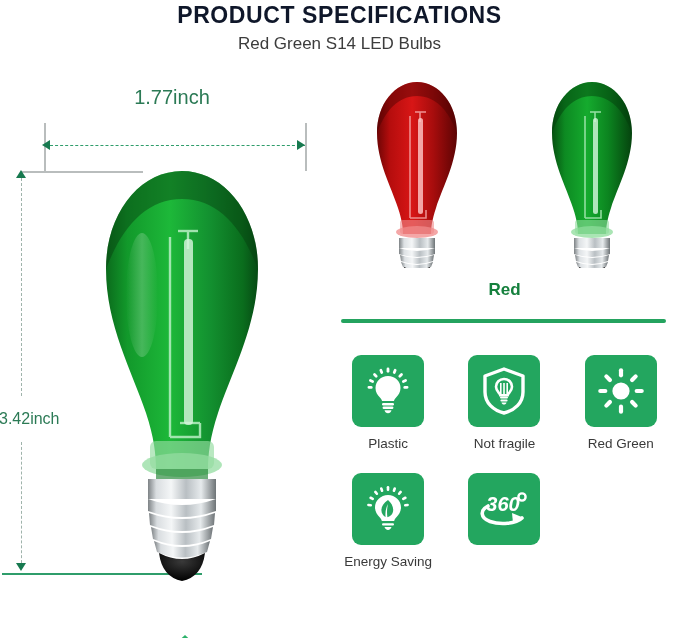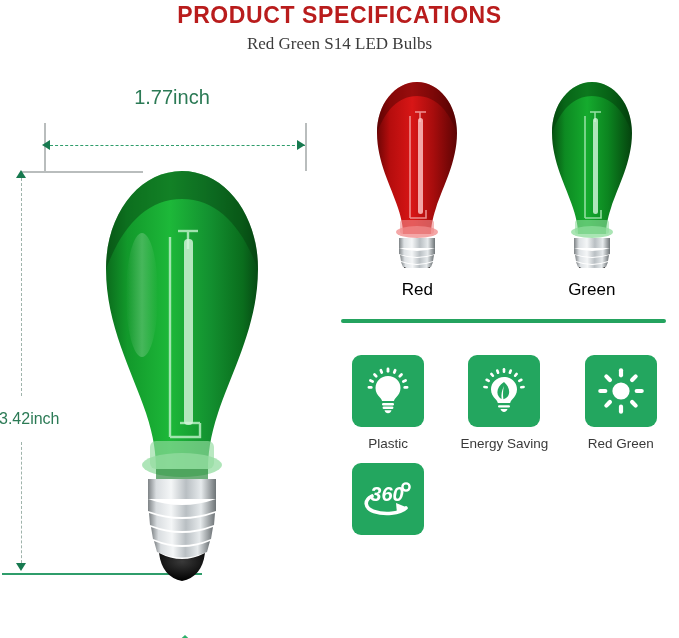--- a/index.html
+++ b/index.html
@@ -10,26 +10,25 @@
     overflow:hidden;
     position:relative;
     -webkit-font-smoothing:antialiased;
   }
   .page{position:relative;width:679px;height:638px;}
 
   
   .header{position:absolute;left:0;top:0;width:679px;text-align:center;}
   .title{
     font-size:23px;font-weight:bold;letter-spacing:.6px;
-    color:#b91c1c;line-height:1.12;margin:3px 0 0 0;
+    color:#0f172a;line-height:1.12;margin:3px 0 0 0;
   }
   .subtitle{
     font-size:17px;color:#3c3c3c;line-height:1.3;margin-top:4px;
     font-weight:400;
-    font-family:Liberation Serif, serif;
   }
 
   
   .left-panel{position:absolute;left:0;top:60px;width:330px;height:578px;}
 
   .dim-width-label{
     position:absolute;left:36px;top:26px;width:272px;text-align:center;
     font-size:20px;color:#2b7a55;
   }
   
@@ -82,32 +81,32 @@
 
   
   .right-panel{position:absolute;left:330px;top:60px;width:349px;height:578px;}
 
   .color-row{position:absolute;left:0;top:0;width:349px;height:210px;display:flex;}
   .color-cell{flex:1;position:relative;}
   .mini-bulb{position:absolute;left:50%;top:18px;transform:translateX(-50%);}
 
   .color-labels{position:absolute;left:0;top:220px;width:349px;display:flex;}
   .color-label{
-    flex:1;text-align:center;font-size:17px;font-weight:normal;color:#000000;
+    flex:1;text-align:center;font-size:17px;font-weight:bold;color:#15803d;
   }
   .divider{
     position:absolute;left:11px;top:259px;width:325px;height:3.5px;
     background:#24a35f;border-radius:2px;
   }
 
   
   .features{
     position:absolute;left:0;top:295px;width:349px;
     display:grid;grid-template-columns:repeat(3,1fr);
-    row-gap:10px;
+    row-gap:20px;
   }
   .feature{display:flex;flex-direction:column;align-items:center;}
   .tile{
     width:72px;height:72px;border-radius:9px;background:#23a65f;
     display:flex;align-items:center;justify-content:center;
   }
   .feature-label{
     margin-top:9px;text-align:center;font-size:13.5px;color:#3a3a3a;
     line-height:1.25;
   }
@@ -302,21 +301,20 @@
             <path d="M31 177 Q48 183 65 177 L64 183 Q48 189 32 183 Z" fill="url(#metalG2)"></path>
             <path d="M32 184 Q48 190 64 184 L62 189 Q48 195 34 189 Z" fill="url(#metalG2)"></path>
             <path d="M35 189 Q48 195 61 189 Q59 200 48 202 Q37 200 35 189 Z" fill="url(#tipG2)"></path>
           </svg>
         </div>
       </div>
     </div>
 
     <div class="color-labels">
       <div class="color-label">Red</div>
-      <div class="color-label">Green</div>
     </div>
 
     <div class="divider"></div>
 
     <div class="features">
 
       <div class="feature">
         <div class="tile">
           <svg width="50" height="50" viewBox="0 0 50 50" fill="#fff">
             <path d="M25 10 c-7 0-12.5 5.4-12.5 12 0 4.3 2.2 7 4.2 9.3 1.3 1.5 2.1 2.6 2.3 3.7h12 c.2-1.1 1-2.2 2.3-3.7 2-2.3 4.2-5 4.2-9.3 0-6.6-5.5-12-12.5-12z"></path>
@@ -332,20 +330,54 @@
               <rect x="23.6" y="1.5" width="2.8" height="5.2" rx="1.4" transform="rotate(67 25 22)"></rect>
               <rect x="23.6" y="1.5" width="2.8" height="5.2" rx="1.4" transform="rotate(-67 25 22)"></rect>
               <rect x="23.6" y="1.5" width="2.8" height="5.2" rx="1.4" transform="rotate(88 25 22)"></rect>
               <rect x="23.6" y="1.5" width="2.8" height="5.2" rx="1.4" transform="rotate(-88 25 22)"></rect>
             </g>
           </svg>
         </div>
         <div class="feature-label">Plastic</div>
       </div>
 
+      <div class="feature">
+        <div class="tile">
+          <svg width="50" height="50" viewBox="0 0 50 50">
+            <path d="M25 3 L44 10 v16 c0 11-8.4 18.4-19 21 C14.4 44.4 6 37 6 26 V10 Z" fill="none" stroke="#fff" stroke-width="3.4" stroke-linejoin="round"></path>
+            <path d="M25 13 c-4.6 0-8 3.5-8 7.8 0 2.8 1.5 4.6 2.8 6.1 .9 1 1.4 1.7 1.5 2.4 h7.4 c.1-.7 .6-1.4 1.5-2.4 1.3-1.5 2.8-3.3 2.8-6.1 0-4.3-3.4-7.8-8-7.8z" fill="none" stroke="#fff" stroke-width="2.6"></path>
+            <rect x="21" y="30.6" width="8" height="2" rx="1" fill="#fff"></rect>
+            <rect x="21.4" y="33.4" width="7.2" height="2" rx="1" fill="#fff"></rect>
+            <path d="M22.5 36.4 h5 c-.4 1.4-1.3 2.2-2.5 2.2s-2.1-.8-2.5-2.2z" fill="#fff"></path>
+            <rect x="24.2" y="17" width="1.6" height="13" fill="#fff"></rect>
+            <rect x="21" y="17" width="1.6" height="13" fill="#fff"></rect>
+            <rect x="27.4" y="17" width="1.6" height="13" fill="#fff"></rect>
+          </svg>
+        </div>
+        <div class="feature-label">Not fragile</div>
+      </div>
+
+      <div class="feature">
+        <div class="tile">
+          <svg width="50" height="50" viewBox="0 0 50 50" fill="#fff">
+            <circle cx="25" cy="25" r="8.6"></circle>
+            <g>
+              <rect x="22.9" y="2.2" width="4.2" height="9.2" rx="2.1"></rect>
+              <rect x="22.9" y="38.6" width="4.2" height="9.2" rx="2.1"></rect>
+              <rect x="2.2" y="22.9" width="9.2" height="4.2" rx="2.1"></rect>
+              <rect x="38.6" y="22.9" width="9.2" height="4.2" rx="2.1"></rect>
+              <rect x="22.9" y="2.2" width="4.2" height="9.2" rx="2.1" transform="rotate(45 25 25)"></rect>
+              <rect x="22.9" y="38.6" width="4.2" height="9.2" rx="2.1" transform="rotate(45 25 25)"></rect>
+              <rect x="2.2" y="22.9" width="9.2" height="4.2" rx="2.1" transform="rotate(45 25 25)"></rect>
+              <rect x="38.6" y="22.9" width="9.2" height="4.2" rx="2.1" transform="rotate(45 25 25)"></rect>
+            </g>
+          </svg>
+        </div>
+        <div class="feature-label">Red Green</div>
+      </div>
 
       <div class="feature">
         <div class="tile">
           <svg width="50" height="50" viewBox="0 0 50 50" fill="#fff">
             <path d="M25 11 c-7.2 0-13 5.6-13 12.4 0 4.4 2.3 7.3 4.4 9.7 1.3 1.6 2.2 2.7 2.4 3.9h12.4 c.2-1.2 1.1-2.3 2.4-3.9 2.1-2.4 4.4-5.3 4.4-9.7 0-6.8-5.8-12.4-13-12.4z"></path>
             <rect x="19" y="39.3" width="12" height="2.3" rx="1.15"></rect>
             <path d="M21.5 43 h7 c-.5 1.8-1.8 2.9-3.5 2.9s-3-1.1-3.5-2.9z"></path>
             <path d="M25 16 c-4.4 3-6.6 6.6-6.6 10.2 0 3.1 1.8 5.6 4.2 6.8 -.6-4.6 .4-9.4 2.4-13 -1 4 -1.3 8.6-.6 13.2 3.3-.8 5.8-3.6 5.8-7.2 0-3.8-2-7.3-5.2-10z" fill="#23a65f"></path>
             <g>
               <rect x="23.7" y="2" width="2.6" height="5" rx="1.3"></rect>
@@ -358,39 +390,20 @@
               <rect x="23.7" y="2" width="2.6" height="5" rx="1.3" transform="rotate(84 25 23)"></rect>
               <rect x="23.7" y="2" width="2.6" height="5" rx="1.3" transform="rotate(-84 25 23)"></rect>
             </g>
           </svg>
         </div>
         <div class="feature-label">Energy Saving</div>
       </div>
 
       <div class="feature">
         <div class="tile">
-          <svg width="50" height="50" viewBox="0 0 50 50" fill="#fff">
-            <circle cx="25" cy="25" r="8.6"></circle>
-            <g>
-              <rect x="22.9" y="2.2" width="4.2" height="9.2" rx="2.1"></rect>
-              <rect x="22.9" y="38.6" width="4.2" height="9.2" rx="2.1"></rect>
-              <rect x="2.2" y="22.9" width="9.2" height="4.2" rx="2.1"></rect>
-              <rect x="38.6" y="22.9" width="9.2" height="4.2" rx="2.1"></rect>
-              <rect x="22.9" y="2.2" width="4.2" height="9.2" rx="2.1" transform="rotate(45 25 25)"></rect>
-              <rect x="22.9" y="38.6" width="4.2" height="9.2" rx="2.1" transform="rotate(45 25 25)"></rect>
-              <rect x="2.2" y="22.9" width="9.2" height="4.2" rx="2.1" transform="rotate(45 25 25)"></rect>
-              <rect x="38.6" y="22.9" width="9.2" height="4.2" rx="2.1" transform="rotate(45 25 25)"></rect>
-            </g>
-          </svg>
-        </div>
-        <div class="feature-label">Red Green</div>
-      </div>
-
-      <div class="feature">
-        <div class="tile">
           <svg width="52" height="50" viewBox="0 0 52 50">
             <text x="25" y="27" text-anchor="middle" fill="#fff" font-family="Liberation Sans, sans-serif" font-size="20" font-weight="bold" font-style="italic">360</text>
             <circle cx="44" cy="13" r="3.6" fill="none" stroke="#fff" stroke-width="2.4"></circle>
             <path d="M10 22 C2 26 2 34 12 37.5 C22 41 38 40 44 34" fill="none" stroke="#fff" stroke-width="3.6" stroke-linecap="round"></path>
             <path d="M34 29 L45 33.5 L35 39 Z" fill="#fff"></path>
           </svg>
         </div>
       </div>
 
 

